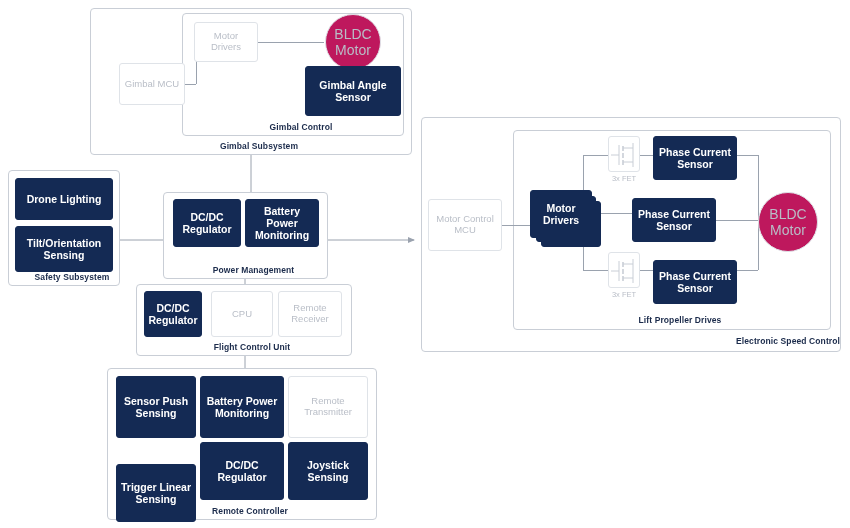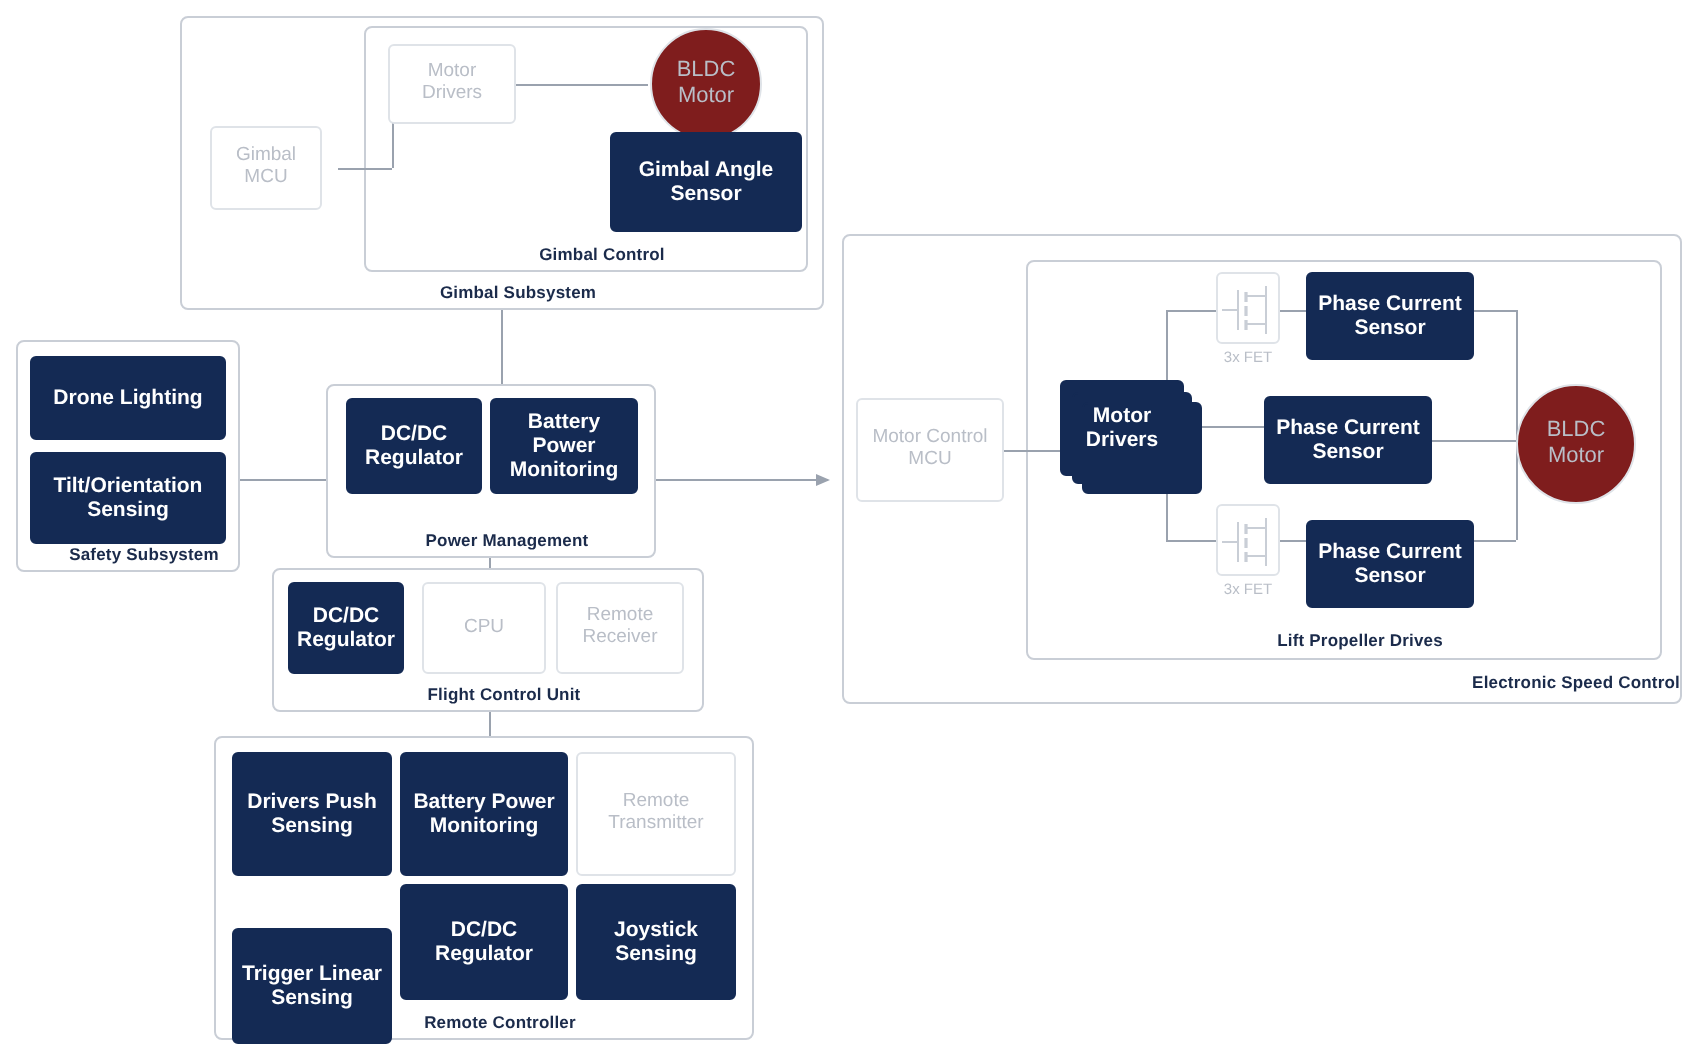--- a/index.html
+++ b/index.html
@@ -52,24 +52,24 @@
   }
   .blk.ghost{
     background:#ffffff;
     color:#b9bec7;
     border:1px solid #dfe3e8;
     font-weight:normal;
     font-size:9.5px;
   }
   .blk.circle{
     border-radius:50%;
-    background:#7f1d1d;
+    background:#be185d;
     color:#b9bec7;
     border:1px solid #dfe3e8;
-    font-size:11px;
+    font-size:14px;
   }
 
   
   .stack::before,
   .stack::after{
     content:"";
     position:absolute;
     border-radius:3px;
     background:#142a54;
     border:1px solid #142a54;
@@ -115,21 +115,21 @@
   <div class="group" style="left:182px;top:13px;width:222px;height:123px;">
     <div class="group-label" style="bottom:3px;">Gimbal Control</div>
   </div>
 
   <div class="line hline" style="left:169px;top:84px;width:14px;"></div>
   <div class="line hline" style="left:258px;top:42px;width:66px;"></div>
   <div class="line vline" style="left:196px;top:42px;height:42px;"></div>
   <div class="line hline" style="left:183px;top:84px;width:13px;"></div>
   <div class="line vline" style="left:353px;top:60px;height:14px;"></div>
 
-  <div class="blk ghost" style="left:105px;top:63px;width:56px;height:42px;">Gimbal MCU</div>
+  <div class="blk ghost" style="left:119px;top:63px;width:66px;height:42px;">Gimbal MCU</div>
 
   <div class="blk ghost" style="left:194px;top:22px;width:64px;height:40px;">Motor Drivers</div>
 
   <div class="blk circle" style="left:325px;top:14px;width:56px;height:56px;">BLDC Motor</div>
 
   <div class="blk dark" style="left:305px;top:66px;width:96px;height:50px;">Gimbal Angle Sensor</div>
 
   <div class="group" style="left:8px;top:170px;width:112px;height:116px;">
     <div class="group-label" style="bottom:3px;">Safety Subsystem</div>
   </div>
@@ -149,21 +149,21 @@
   </div>
 
   <div class="blk dark" style="left:144px;top:291px;width:58px;height:46px;">DC/DC Regulator</div>
   <div class="blk ghost" style="left:211px;top:291px;width:62px;height:46px;">CPU</div>
   <div class="blk ghost" style="left:278px;top:291px;width:64px;height:46px;">Remote Receiver</div>
 
   <div class="group" style="left:107px;top:368px;width:270px;height:152px;">
     <div class="group-label" style="bottom:3px;">Remote Controller</div>
   </div>
 
-  <div class="blk dark" style="left:116px;top:376px;width:80px;height:62px;">Drivers Push Sensing</div>
+  <div class="blk dark" style="left:116px;top:376px;width:80px;height:62px;">Sensor Push Sensing</div>
   <div class="blk dark" style="left:200px;top:376px;width:84px;height:62px;">Battery Power Monitoring</div>
   <div class="blk ghost" style="left:288px;top:376px;width:80px;height:62px;">Remote Transmitter</div>
 
   <div class="blk dark" style="left:116px;top:464px;width:80px;height:58px;">Trigger Linear Sensing</div>
   <div class="blk dark" style="left:200px;top:442px;width:84px;height:58px;">DC/DC Regulator</div>
   <div class="blk dark" style="left:288px;top:442px;width:80px;height:58px;">Joystick Sensing</div>
 
   <div class="group" style="left:421px;top:117px;width:420px;height:235px;">
     <div class="group-label" style="bottom:5px;text-align:right;">Electronic Speed Control</div>
   </div>

